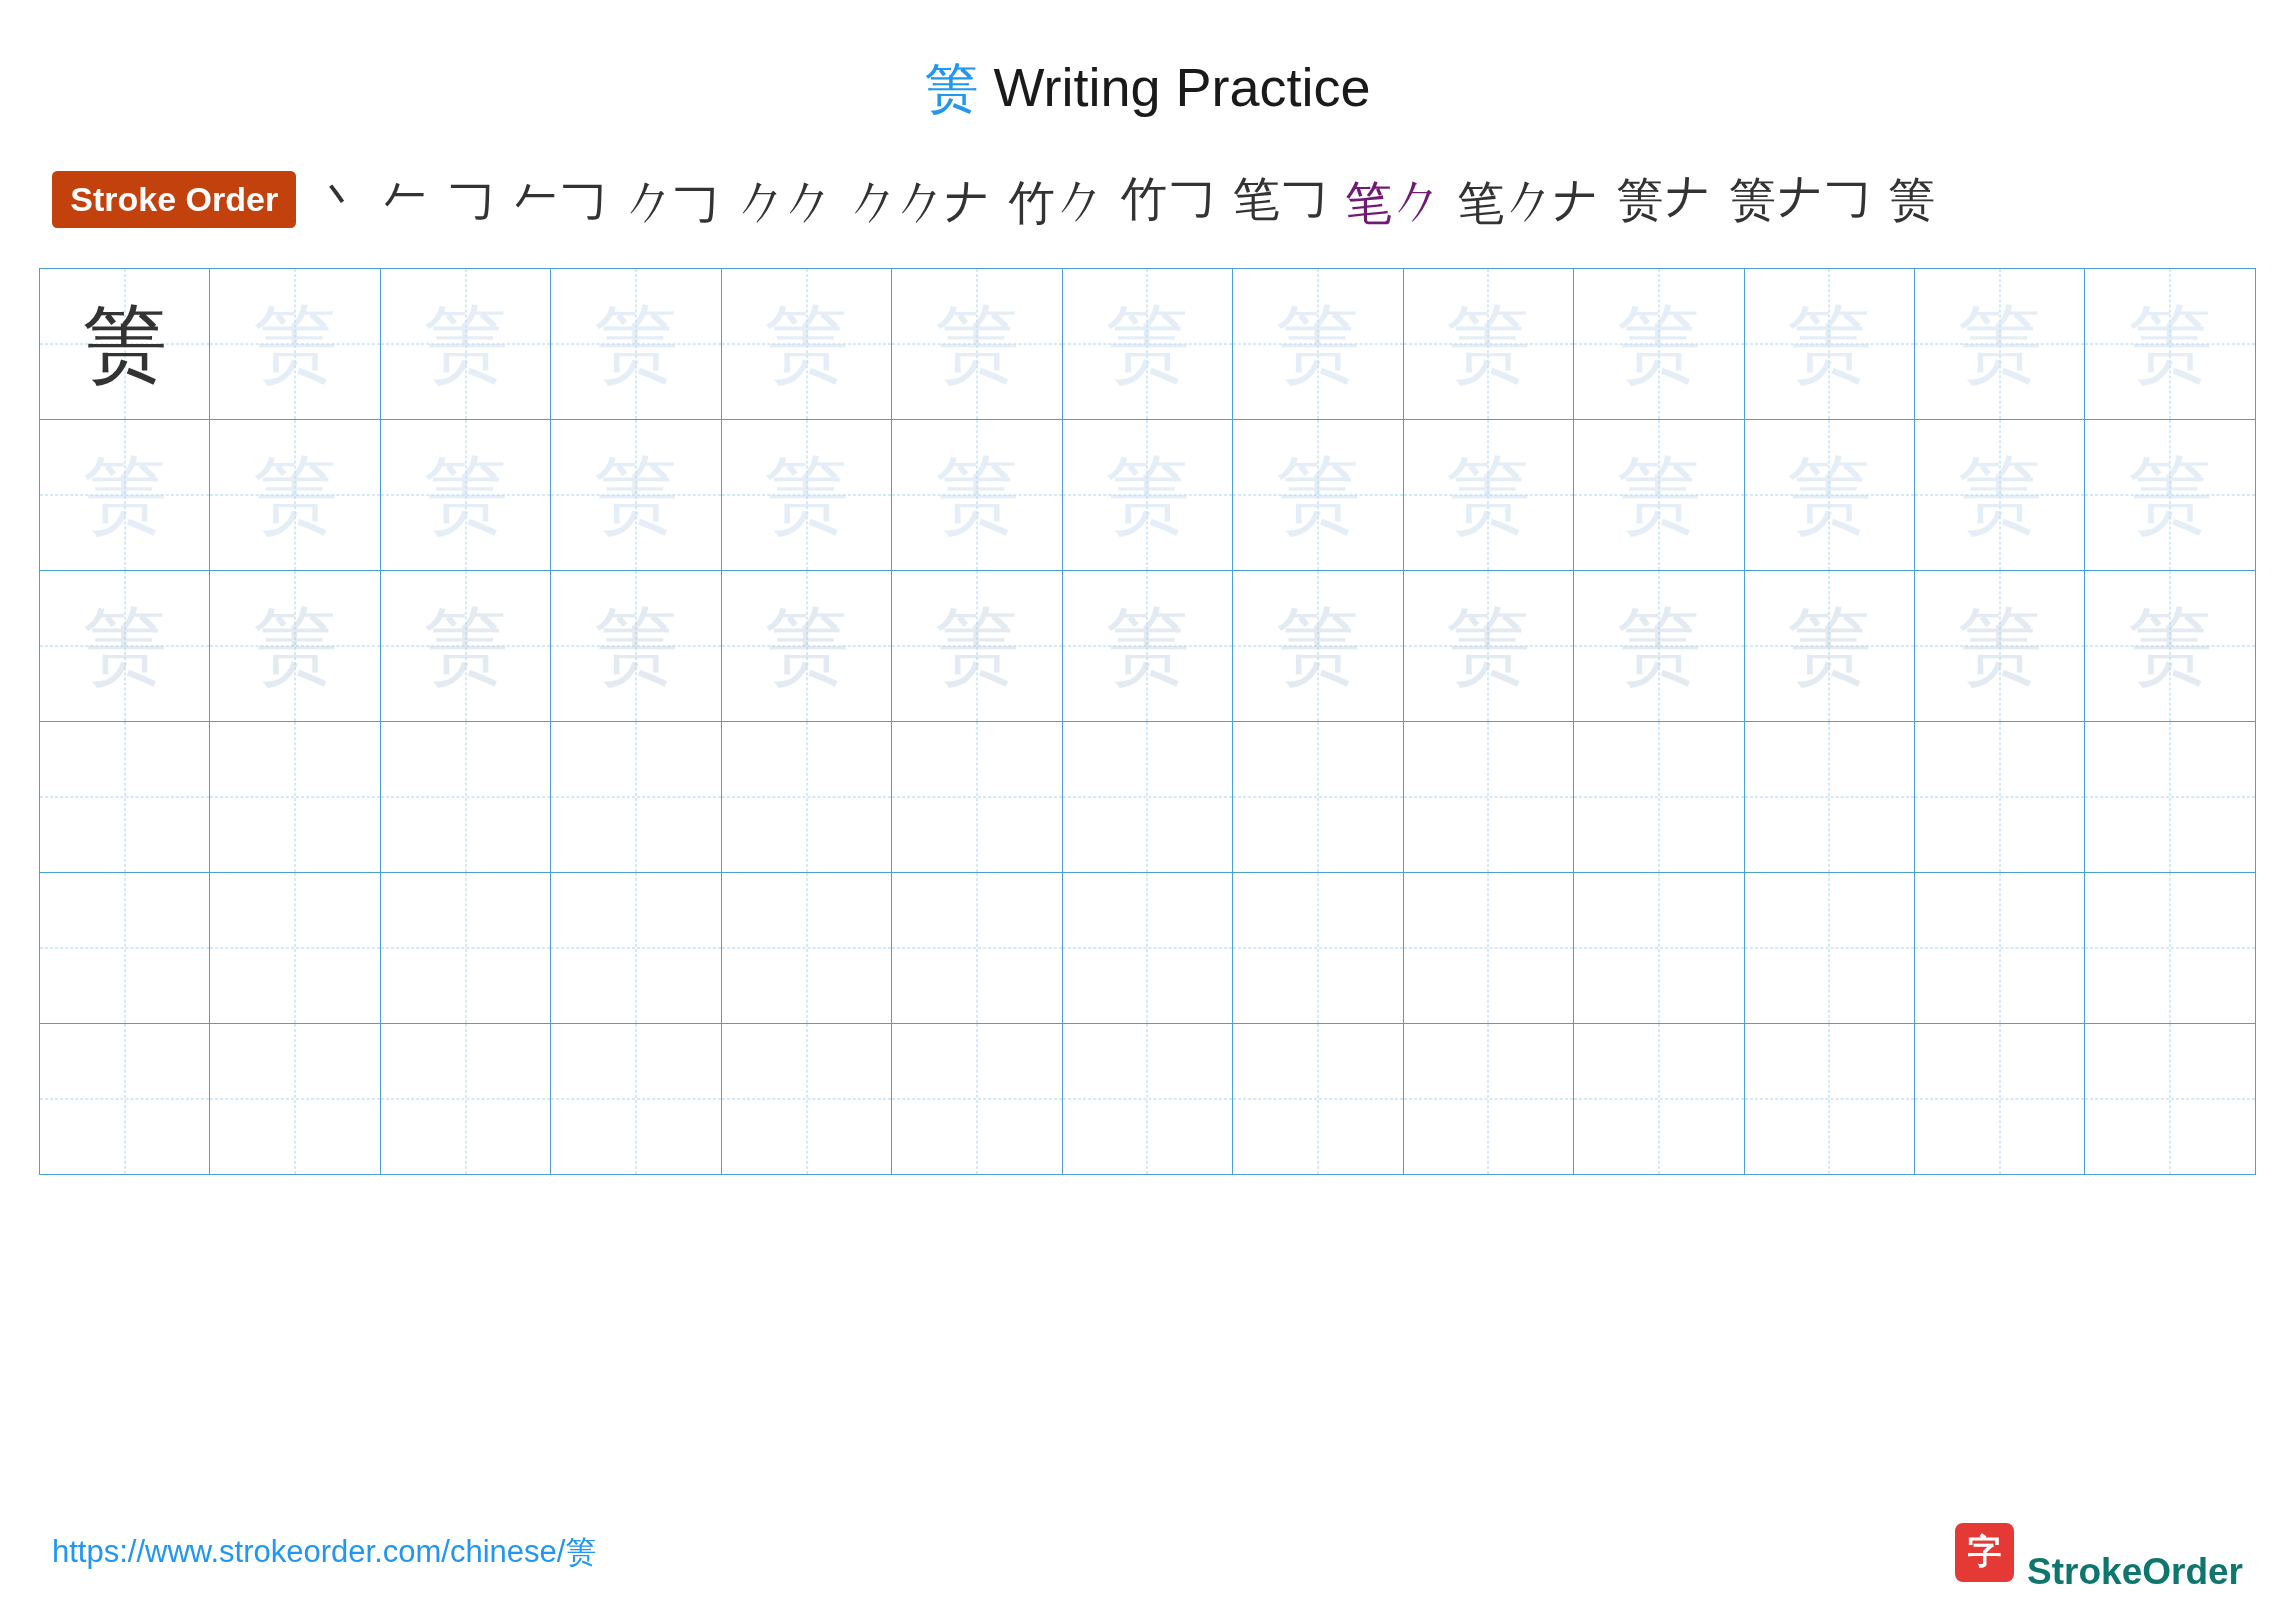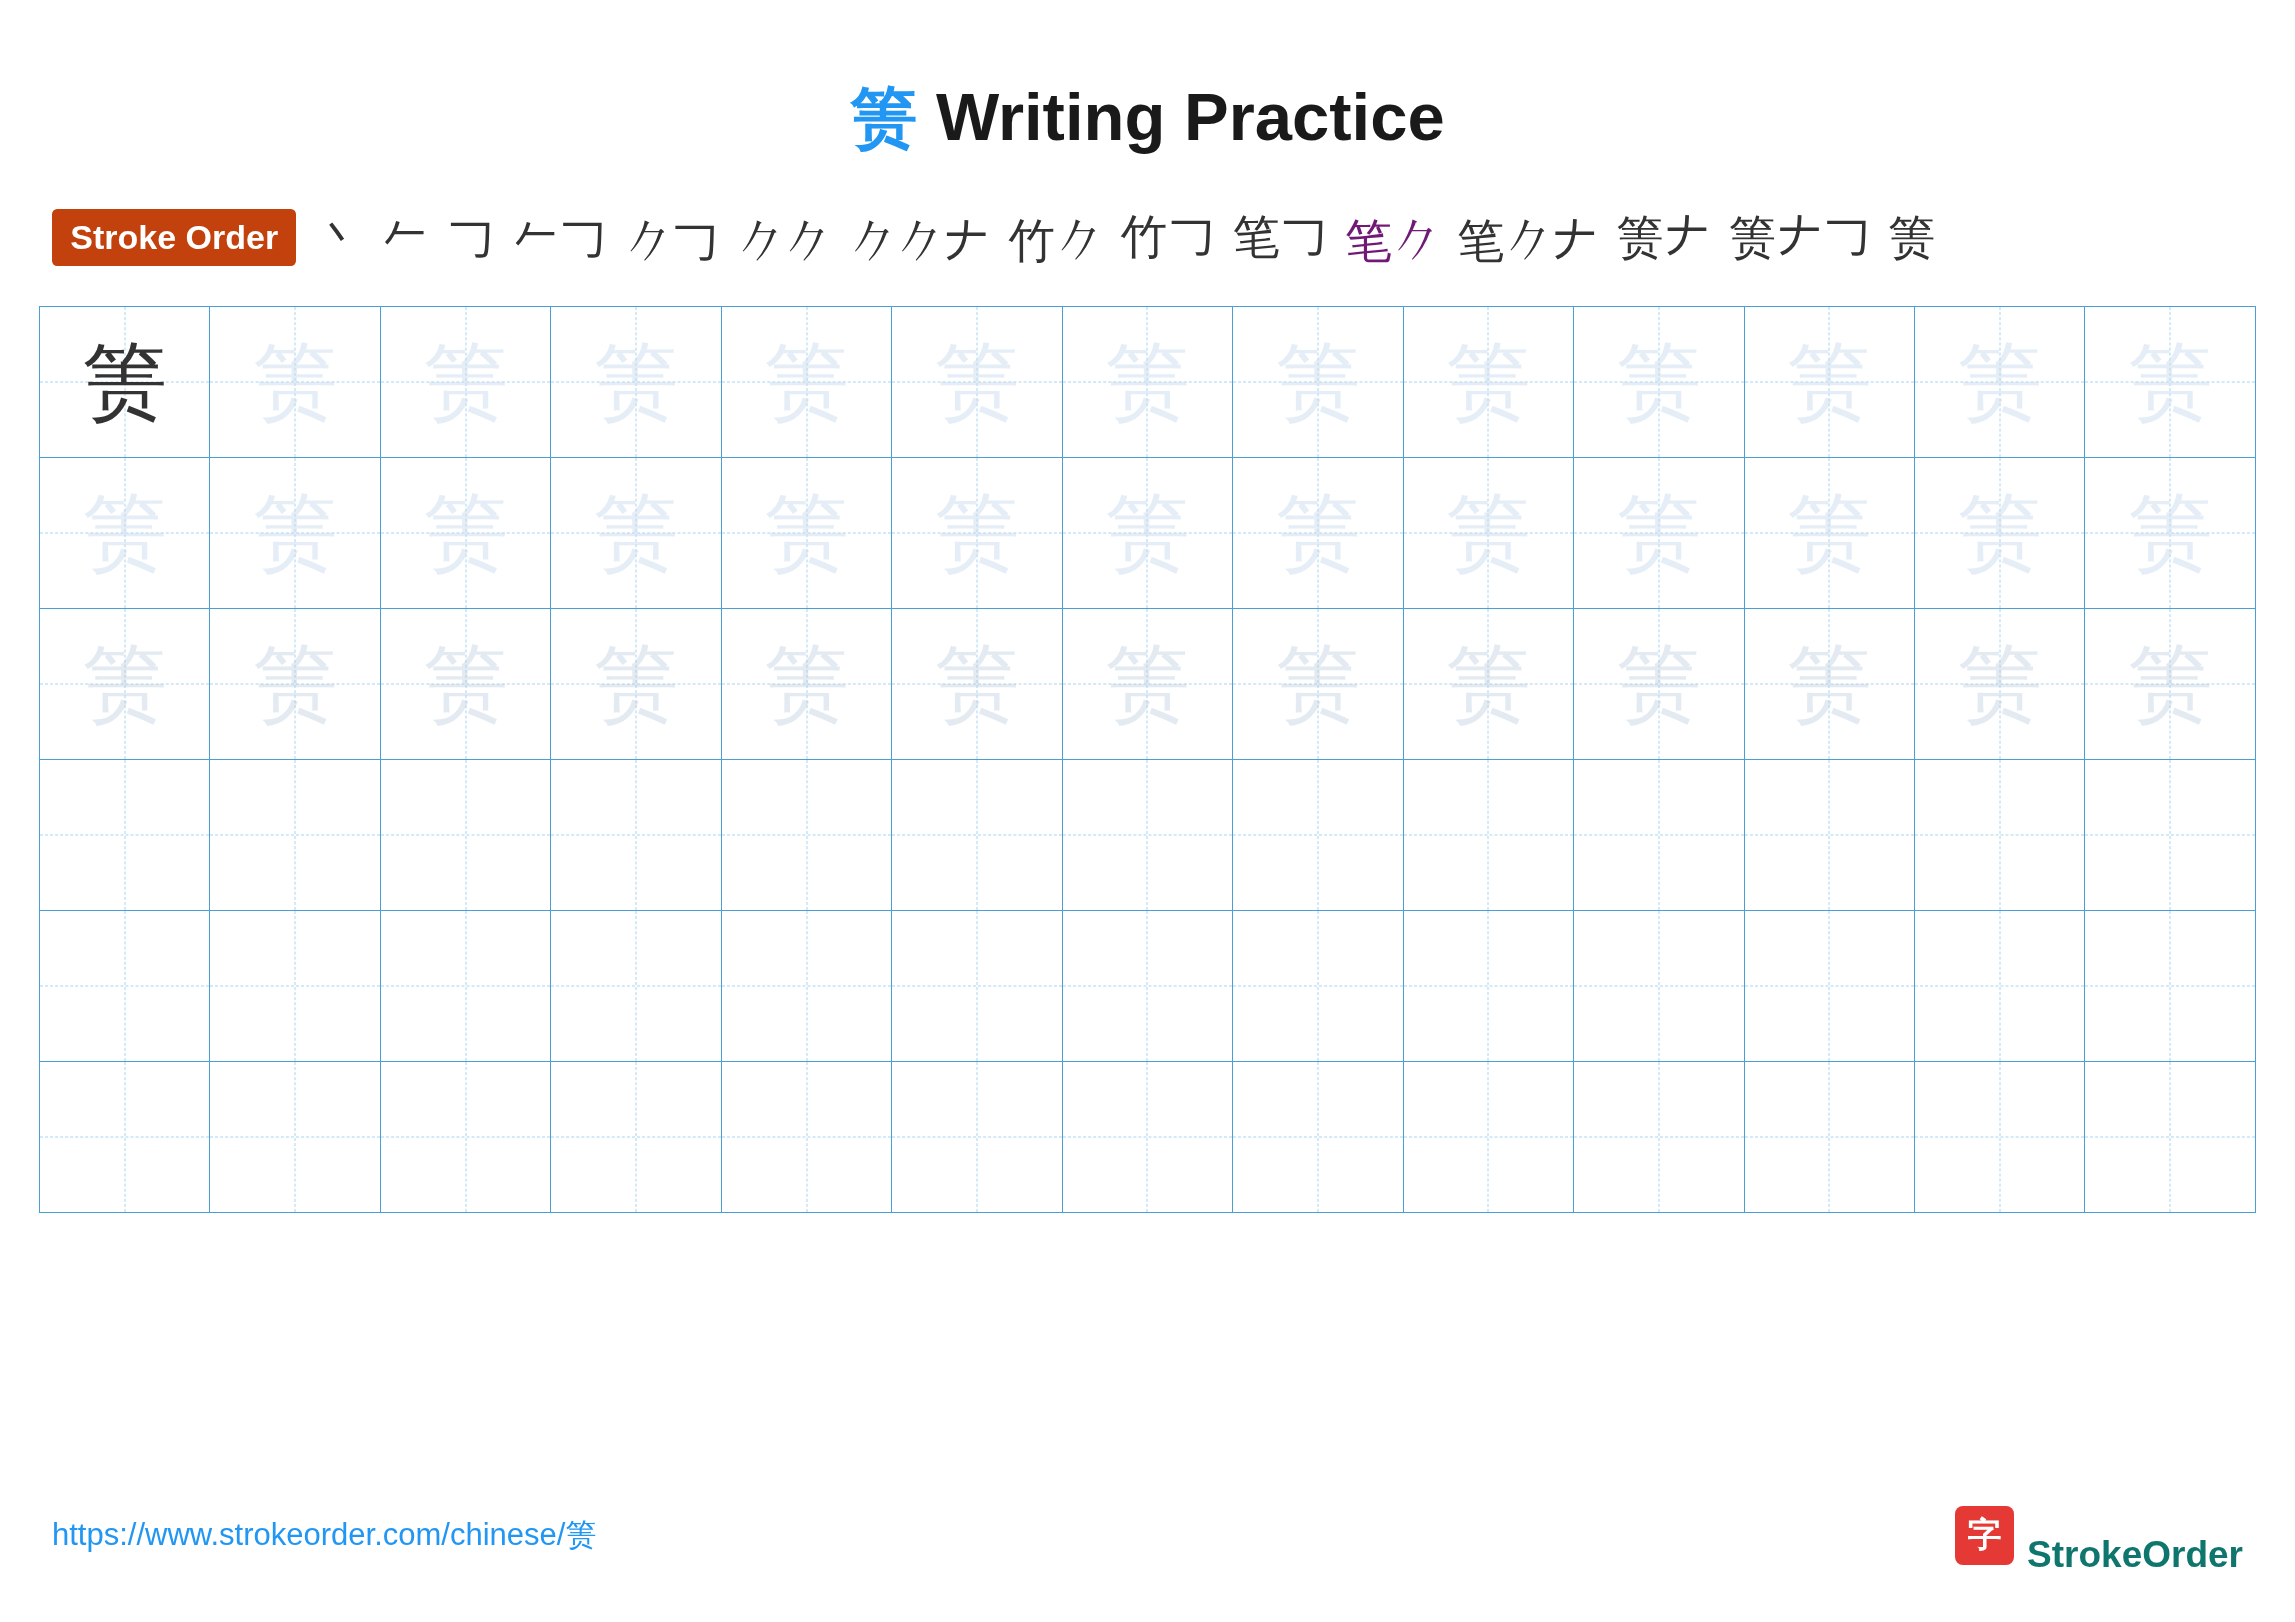--- a/index.html
+++ b/index.html
@@ -7,24 +7,24 @@
       background: #ffffff;
       font-family: Arial, sans-serif;
       width: 2295px;
       height: 1622px;
       position: relative;
       overflow: hidden;
     }
 
     .page-title {
       text-align: center;
-      padding-top: 72px;
+      padding-top: 52px;
       padding-bottom: 26px;
-      font-size: 67px;
-      font-weight: bold;
+      font-size: 54px;
+      font-weight: normal;
       color: #1a1a1a;
     }
     .page-title .chinese-char {
       color: #2196F3;
     }
     .page-title .english-text {
       color: #1a1a1a;
     }
 
     .stroke-order-row {
@@ -118,21 +118,21 @@
       opacity: 0.4;
     }
 
     
     .practice-grid td.empty-cell {
       height: 151px;
     }
 
     .footer {
       position: absolute;
-      bottom: 46px;
+      bottom: 29px;
       left: 52px;
       right: 52px;
       display: flex;
       justify-content: space-between;
       align-items: center;
     }
     .footer-url {
       font-size: 31px;
       color: #2196F3;
       text-decoration: none;

